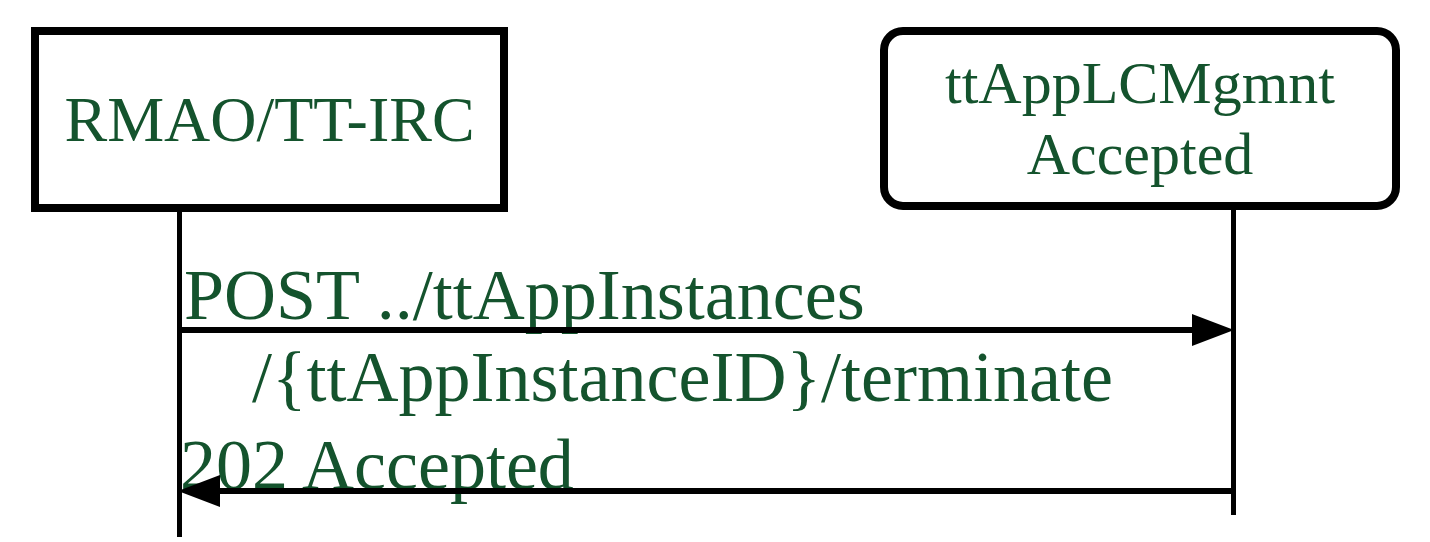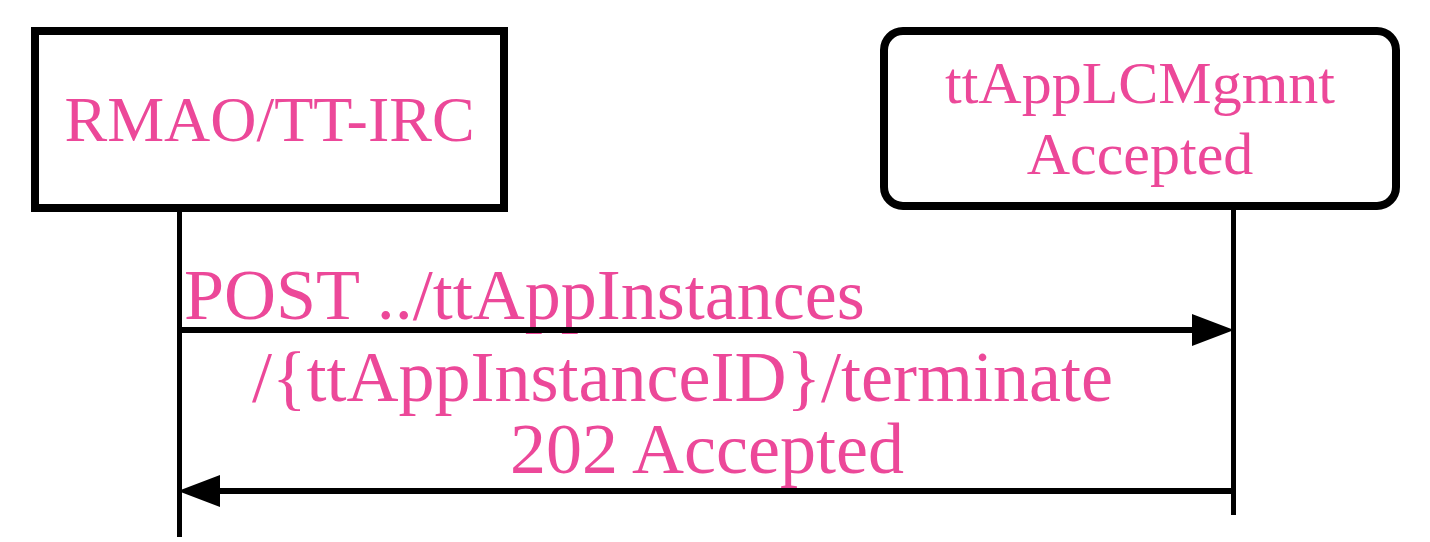--- a/index.html
+++ b/index.html
@@ -5,21 +5,21 @@
   html, body {
     margin: 0;
     padding: 0;
     background: #ffffff;
   }
   .canvas {
     position: relative;
     width: 1430px;
     height: 542px;
     background: #ffffff;
-    color: #ec4899;
+    color: #14532d;
     font-family: "Liberation Serif", "DejaVu Serif", serif;
     overflow: hidden;
   }
   .actor-box {
     position: absolute;
     box-sizing: border-box;
     border: 8px solid #000000;
     background: #ffffff;
     display: flex;
     align-items: center;
@@ -101,22 +101,21 @@
     left: 184px;
     top: 256px;
   }
   #msg1-label-line2 {
     left: 252px;
     top: 338px;
   }
   #msg2-label {
     left: 180px;
     width: 1054px;
-    top: 410px;
-    text-align: center;
+    top: 426px;
   }
 </style>
 </head>
 <body>
 
 <div class="canvas">
 
   <div class="actor-box" id="actor-left">
     <span>RMAO/TT-IRC</span>
   </div>

